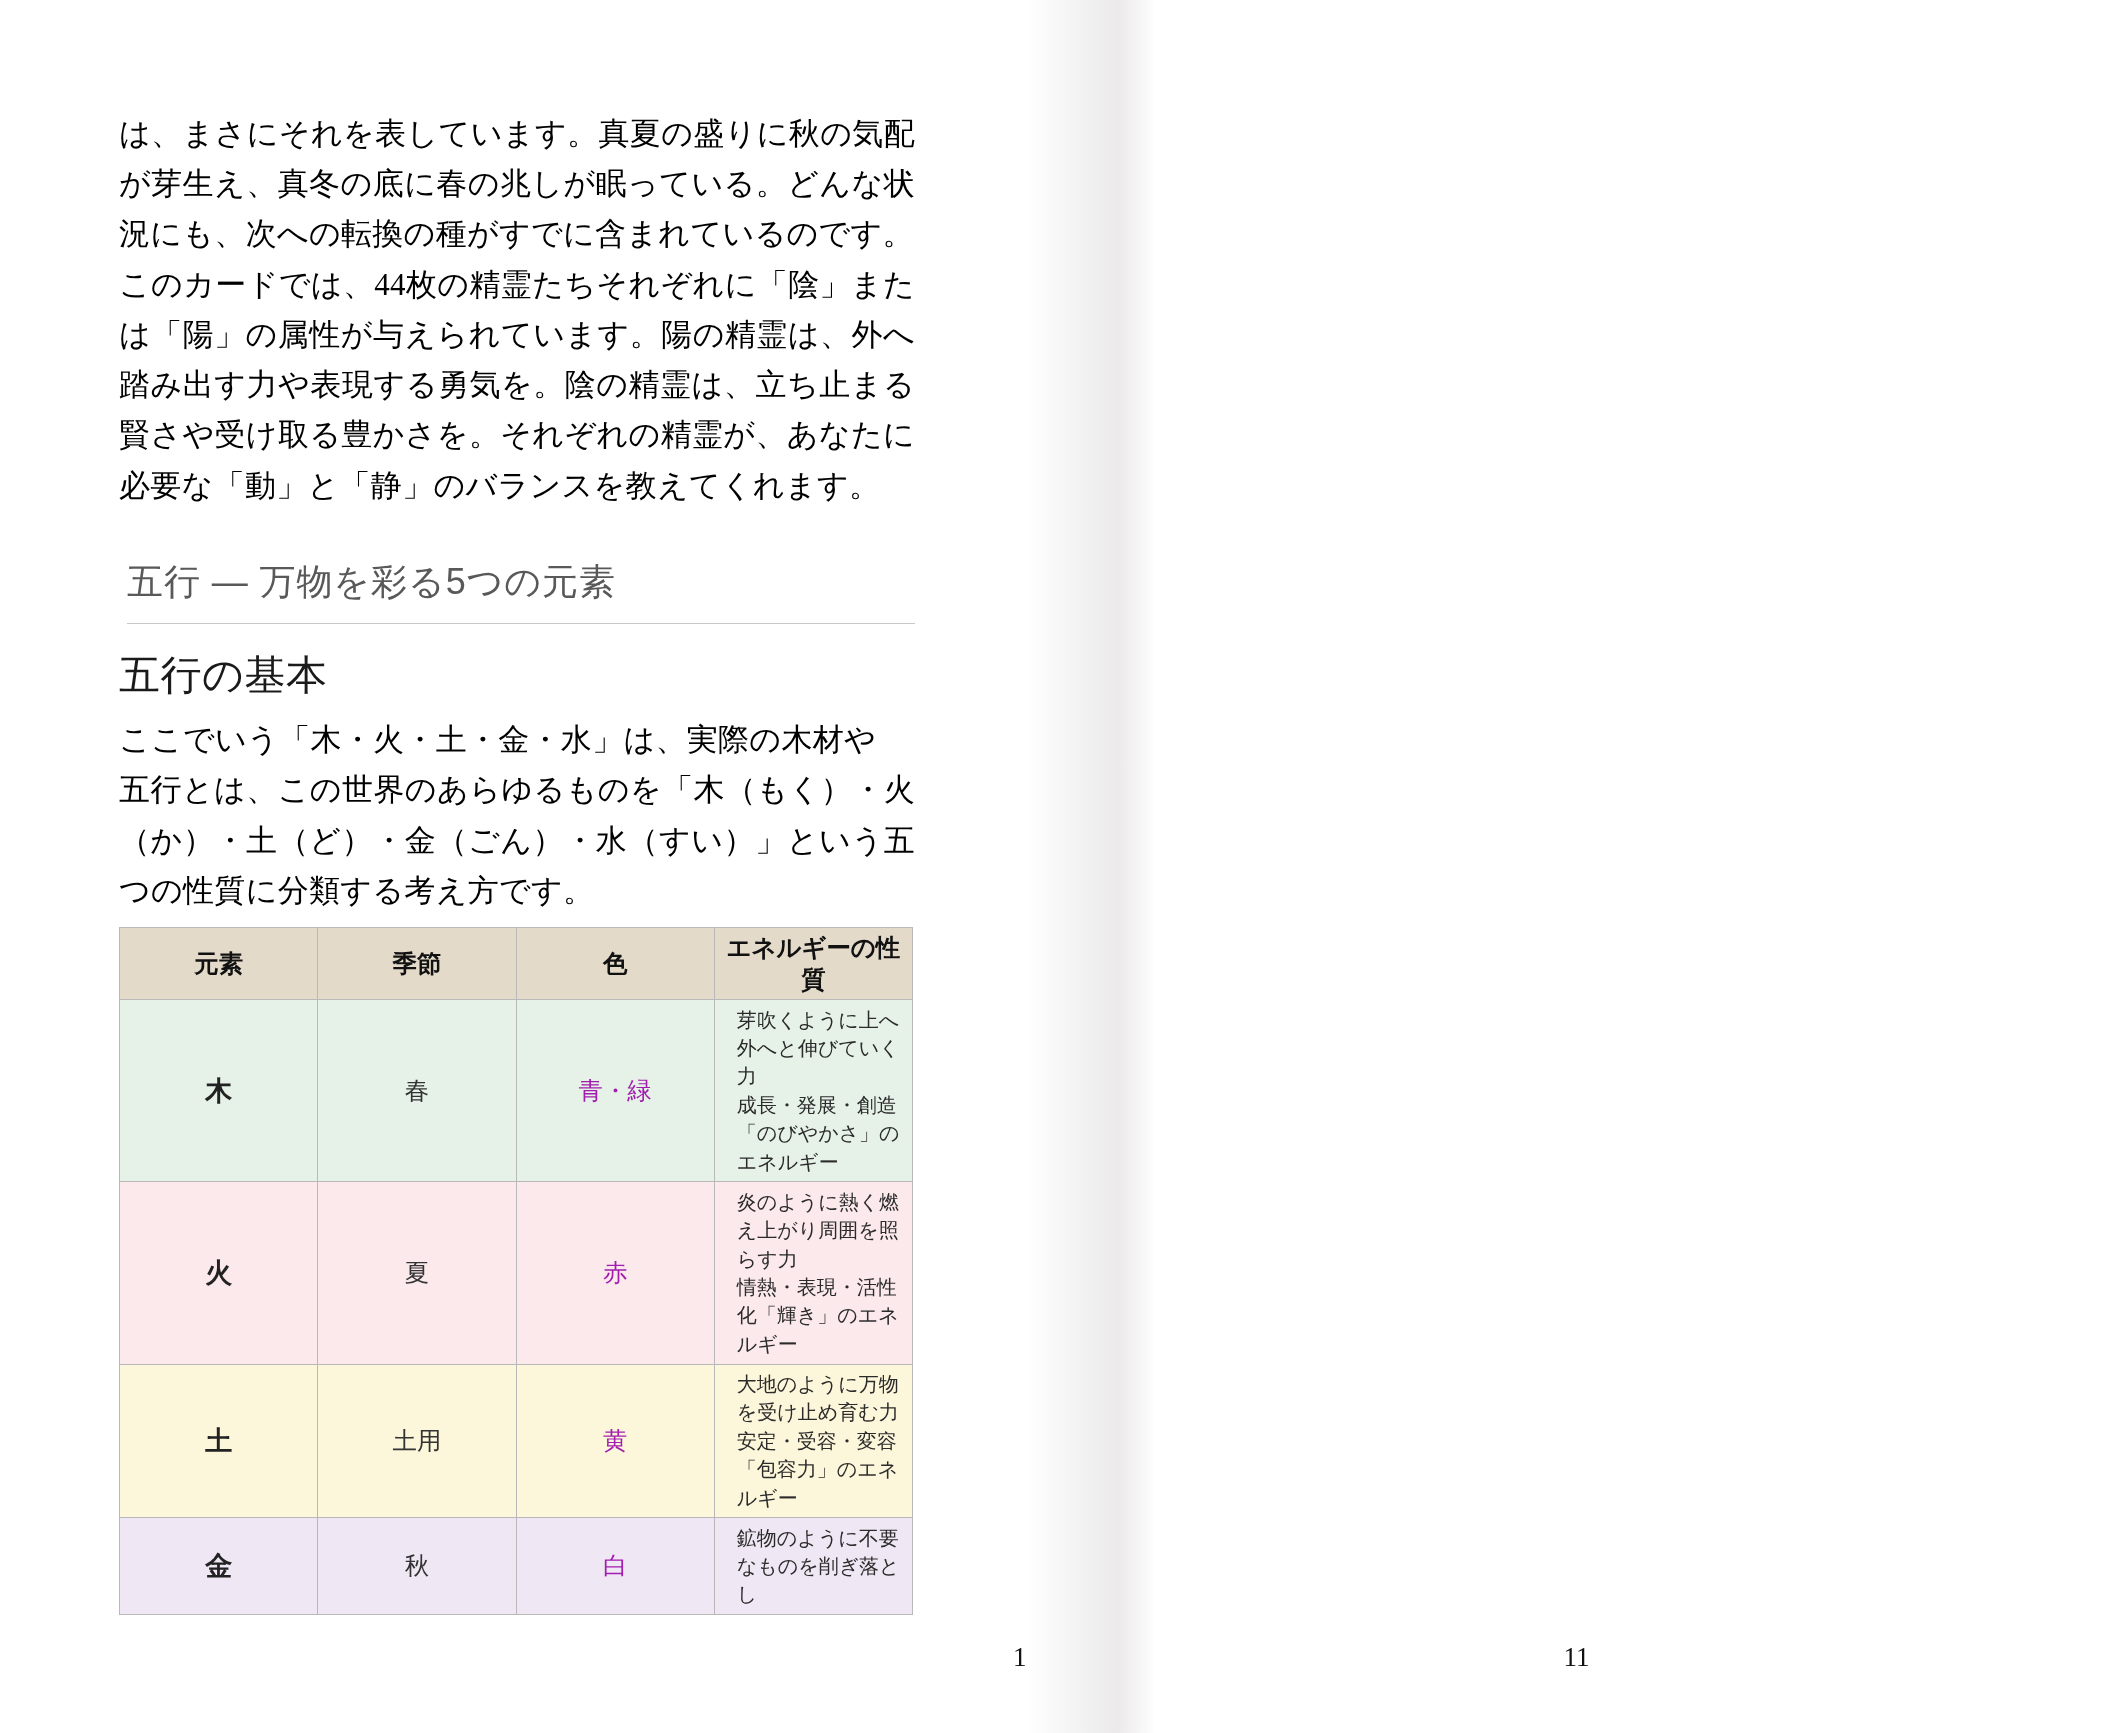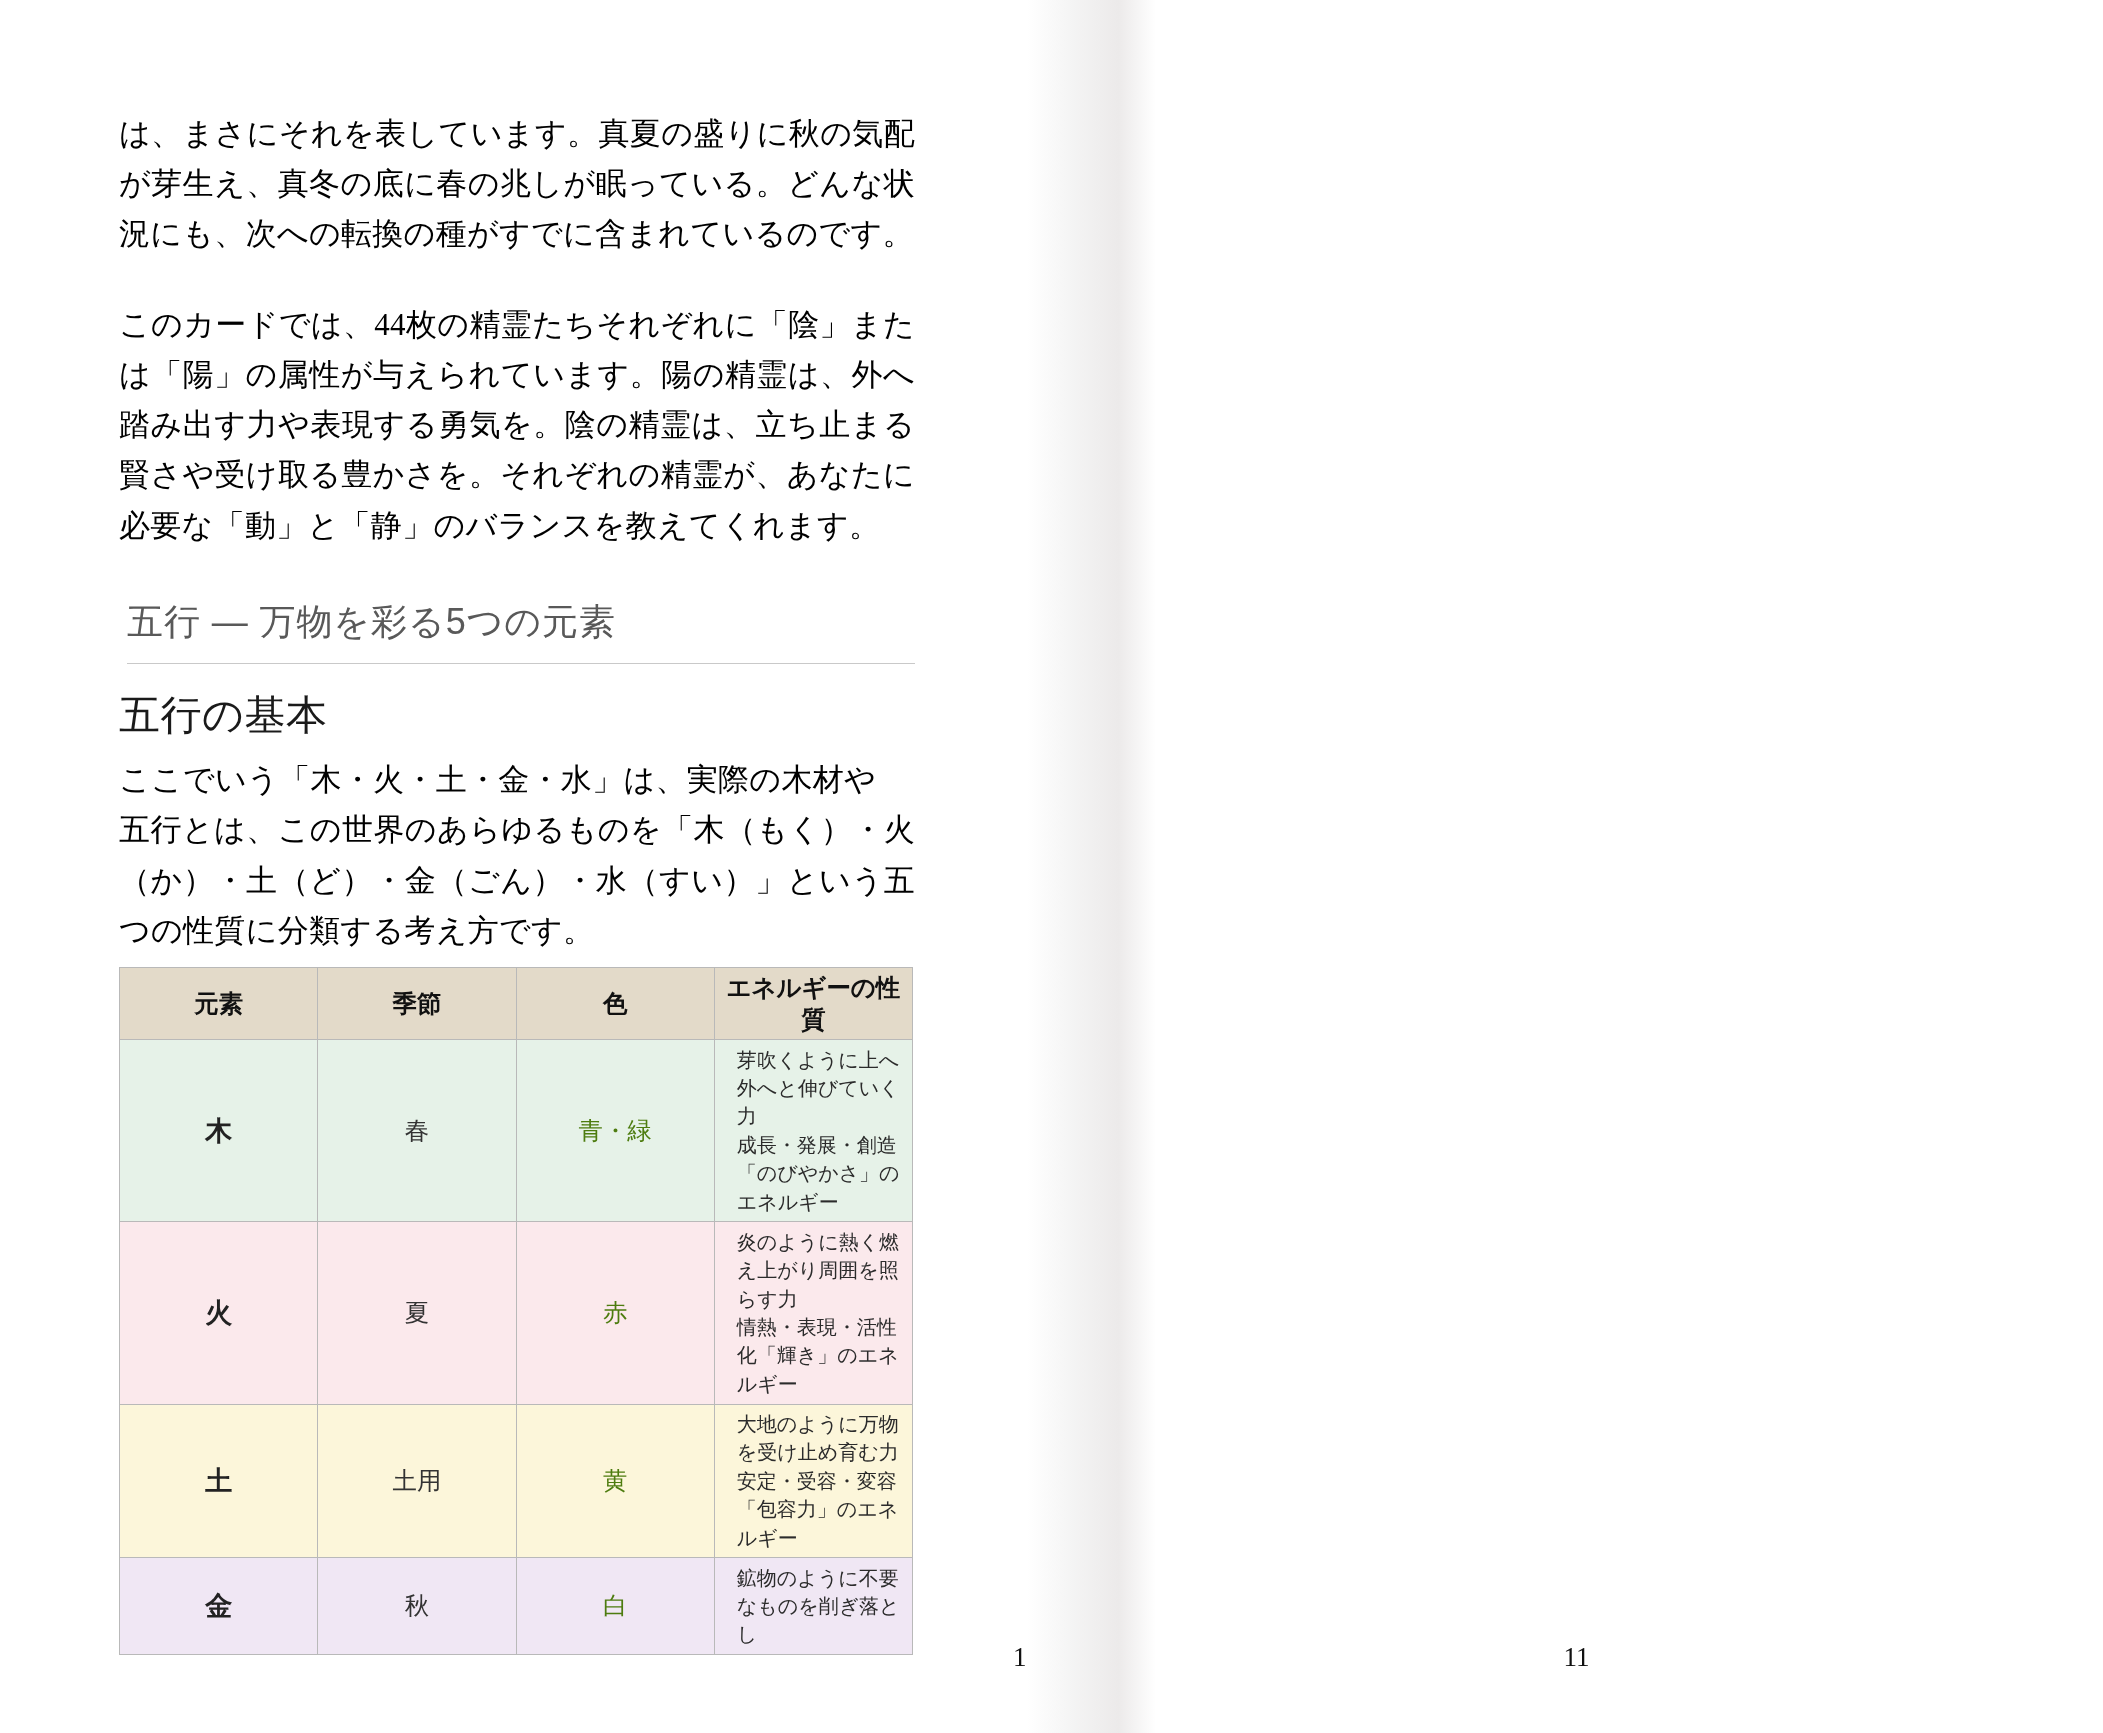--- a/index.html
+++ b/index.html
@@ -29,21 +29,21 @@
 
   p.body{
     margin:0 0 0 0;
     font-family:"Liberation Serif","DejaVu Serif",serif;
     font-size:31px;
     line-height:1.62;
     text-align:justify;
     text-justify:inter-character;
     letter-spacing:0.3px;
   }
-  p.gap{margin-top:40px;}
+  p.gap{}
 
   h2.major{
     font-family:Liberation Sans, sans-serif;
     font-weight:400;
     font-size:36px;
     color:#595959;
     margin:47px 0 0 8px;
     letter-spacing:0.9px;
     padding-bottom:16.3px;
     border-bottom:1.4px solid #c9c9c9;
@@ -79,21 +79,21 @@
     height:43px;
     padding:3.6px 5.4px;
   }
   table.wuxing td.el{
     text-align:center;font-size:27px;font-weight:700;color:#222;width:74px;
   }
   table.wuxing td.season{
     text-align:center;font-size:24.4px;color:#333;width:100px;
   }
   table.wuxing td.color{
-    text-align:center;font-size:24.4px;color:#4d7c0f;width:107px;
+    text-align:center;font-size:24.4px;color:#a21caf;width:107px;
   }
   table.wuxing td.desc{
     font-size:20px;color:#2b2b2b;line-height:1.42;padding-left:22px;
   }
   tr.row-moku td{background:#e6f2e8;}
   tr.row-ka   td{background:#fbe9ec;}
   tr.row-do   td{background:#fcf6da;}
   tr.row-kin  td{background:#f0e7f4;}
 
   .pagenum{

